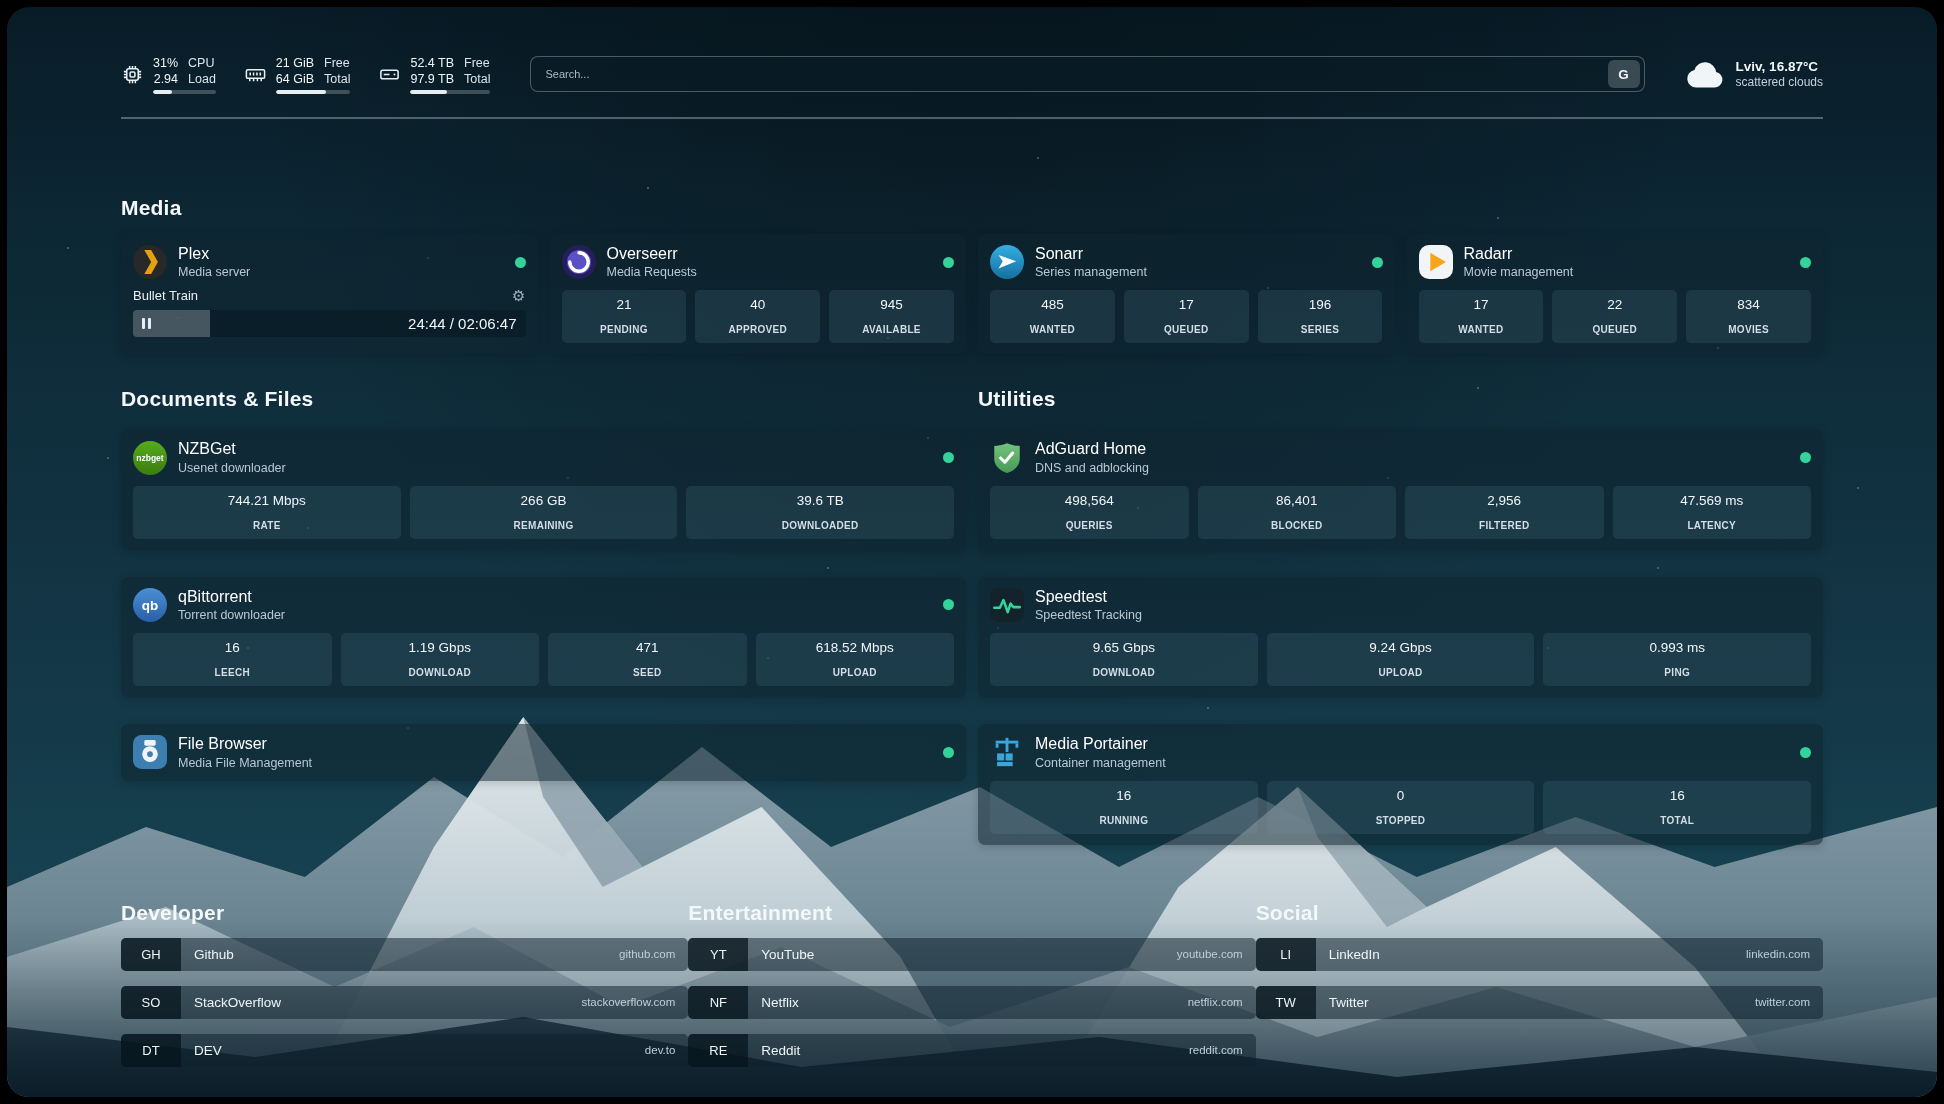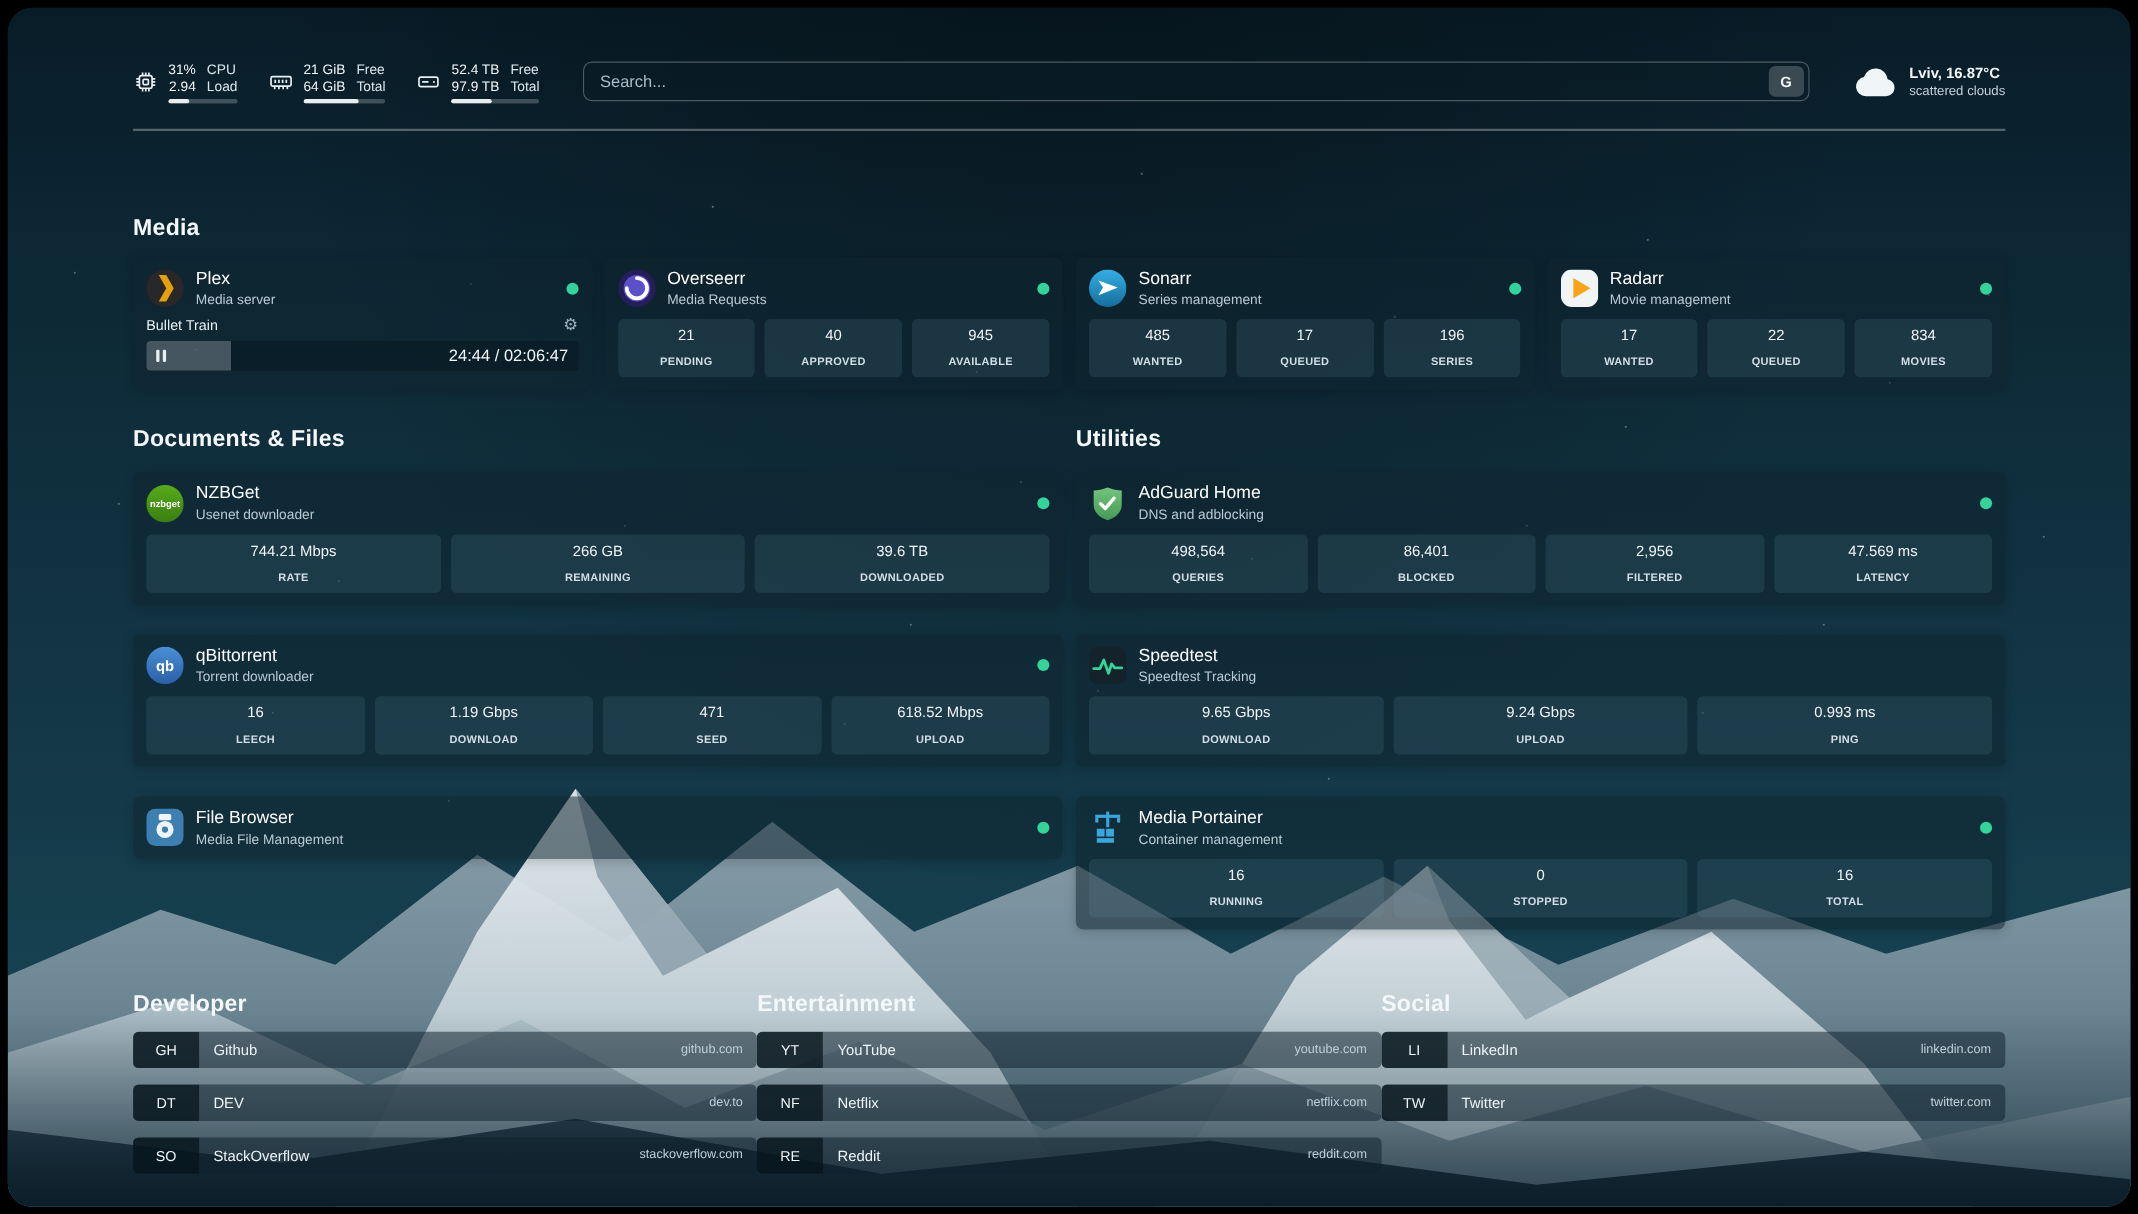--- a/index.html
+++ b/index.html
@@ -32,21 +32,21 @@
   .res-icon svg { width:23px; height:23px; display:block; }
   .res-grid { display:grid; grid-template-columns:auto auto; column-gap:10px; line-height:1.3; font-size:12.5px; }
   .res-val { text-align:right; color:#f2f6f9; }
   .res-lab { color:#dbe5ec; }
   .res-bar { margin-top:3px; height:3.5px; background:rgba(255,255,255,0.22); border-radius:2px; overflow:hidden; }
   .res-bar i { display:block; height:100%; background:#e7edf1; border-radius:2px; }
 
   .search { flex:1; display:flex; align-items:center; height:36px; margin:0 12px;
     background:rgba(10,29,39,0.55); border:1px solid rgba(255,255,255,0.28); border-radius:8px; overflow:hidden; }
   .search input { flex:1; background:transparent; border:0; outline:0; color:#e8eff3; padding:0 14px;
-    font-size:15px; font-family:inherit; }
+    font-size:11px; font-family:inherit; }
   .search input::placeholder { color:#a9bcc7; }
   .gbtn { width:32px; height:28px; margin-right:4px; border:0; border-radius:6px;
     background:rgba(255,255,255,0.20); color:#f2f7fa; font-size:13.5px; font-weight:700; cursor:pointer; font-family:inherit; }
 
   .weather { display:flex; align-items:center; gap:11px; }
   .weather svg { width:40px; height:30px; display:block; }
   .w-loc { font-size:13.5px; color:#f2f6f9;font-weight:bold; }
   .w-cond { font-size:12px; color:#c3d1da; margin-top:1px;text-align:right; }
 
   .divider { margin-top:14px; border-bottom:2px solid rgba(255,255,255,0.30); }
@@ -559,29 +559,29 @@
     <div class="bookmarks">
       <div class="bm-col">
         <div class="sec-title">Developer</div>
         <div class="bm-rows">
           <div class="bm-row">
             <span class="bm-badge">GH</span>
             <span class="bm-name">Github</span>
             <span class="bm-url">github.com</span>
           </div>
           <div class="bm-row">
+            <span class="bm-badge">SO</span>
+            <span class="bm-name">StackOverflow</span>
+            <span class="bm-url">stackoverflow.com</span>
+          </div>
+          <div class="bm-row">
             <span class="bm-badge">DT</span>
             <span class="bm-name">DEV</span>
             <span class="bm-url">dev.to</span>
           </div>
-          <div class="bm-row">
-            <span class="bm-badge">SO</span>
-            <span class="bm-name">StackOverflow</span>
-            <span class="bm-url">stackoverflow.com</span>
-          </div>
         </div>
       </div>
 
       <div class="bm-col">
         <div class="sec-title">Entertainment</div>
         <div class="bm-rows">
           <div class="bm-row">
             <span class="bm-badge">YT</span>
             <span class="bm-name">YouTube</span>
             <span class="bm-url">youtube.com</span>

